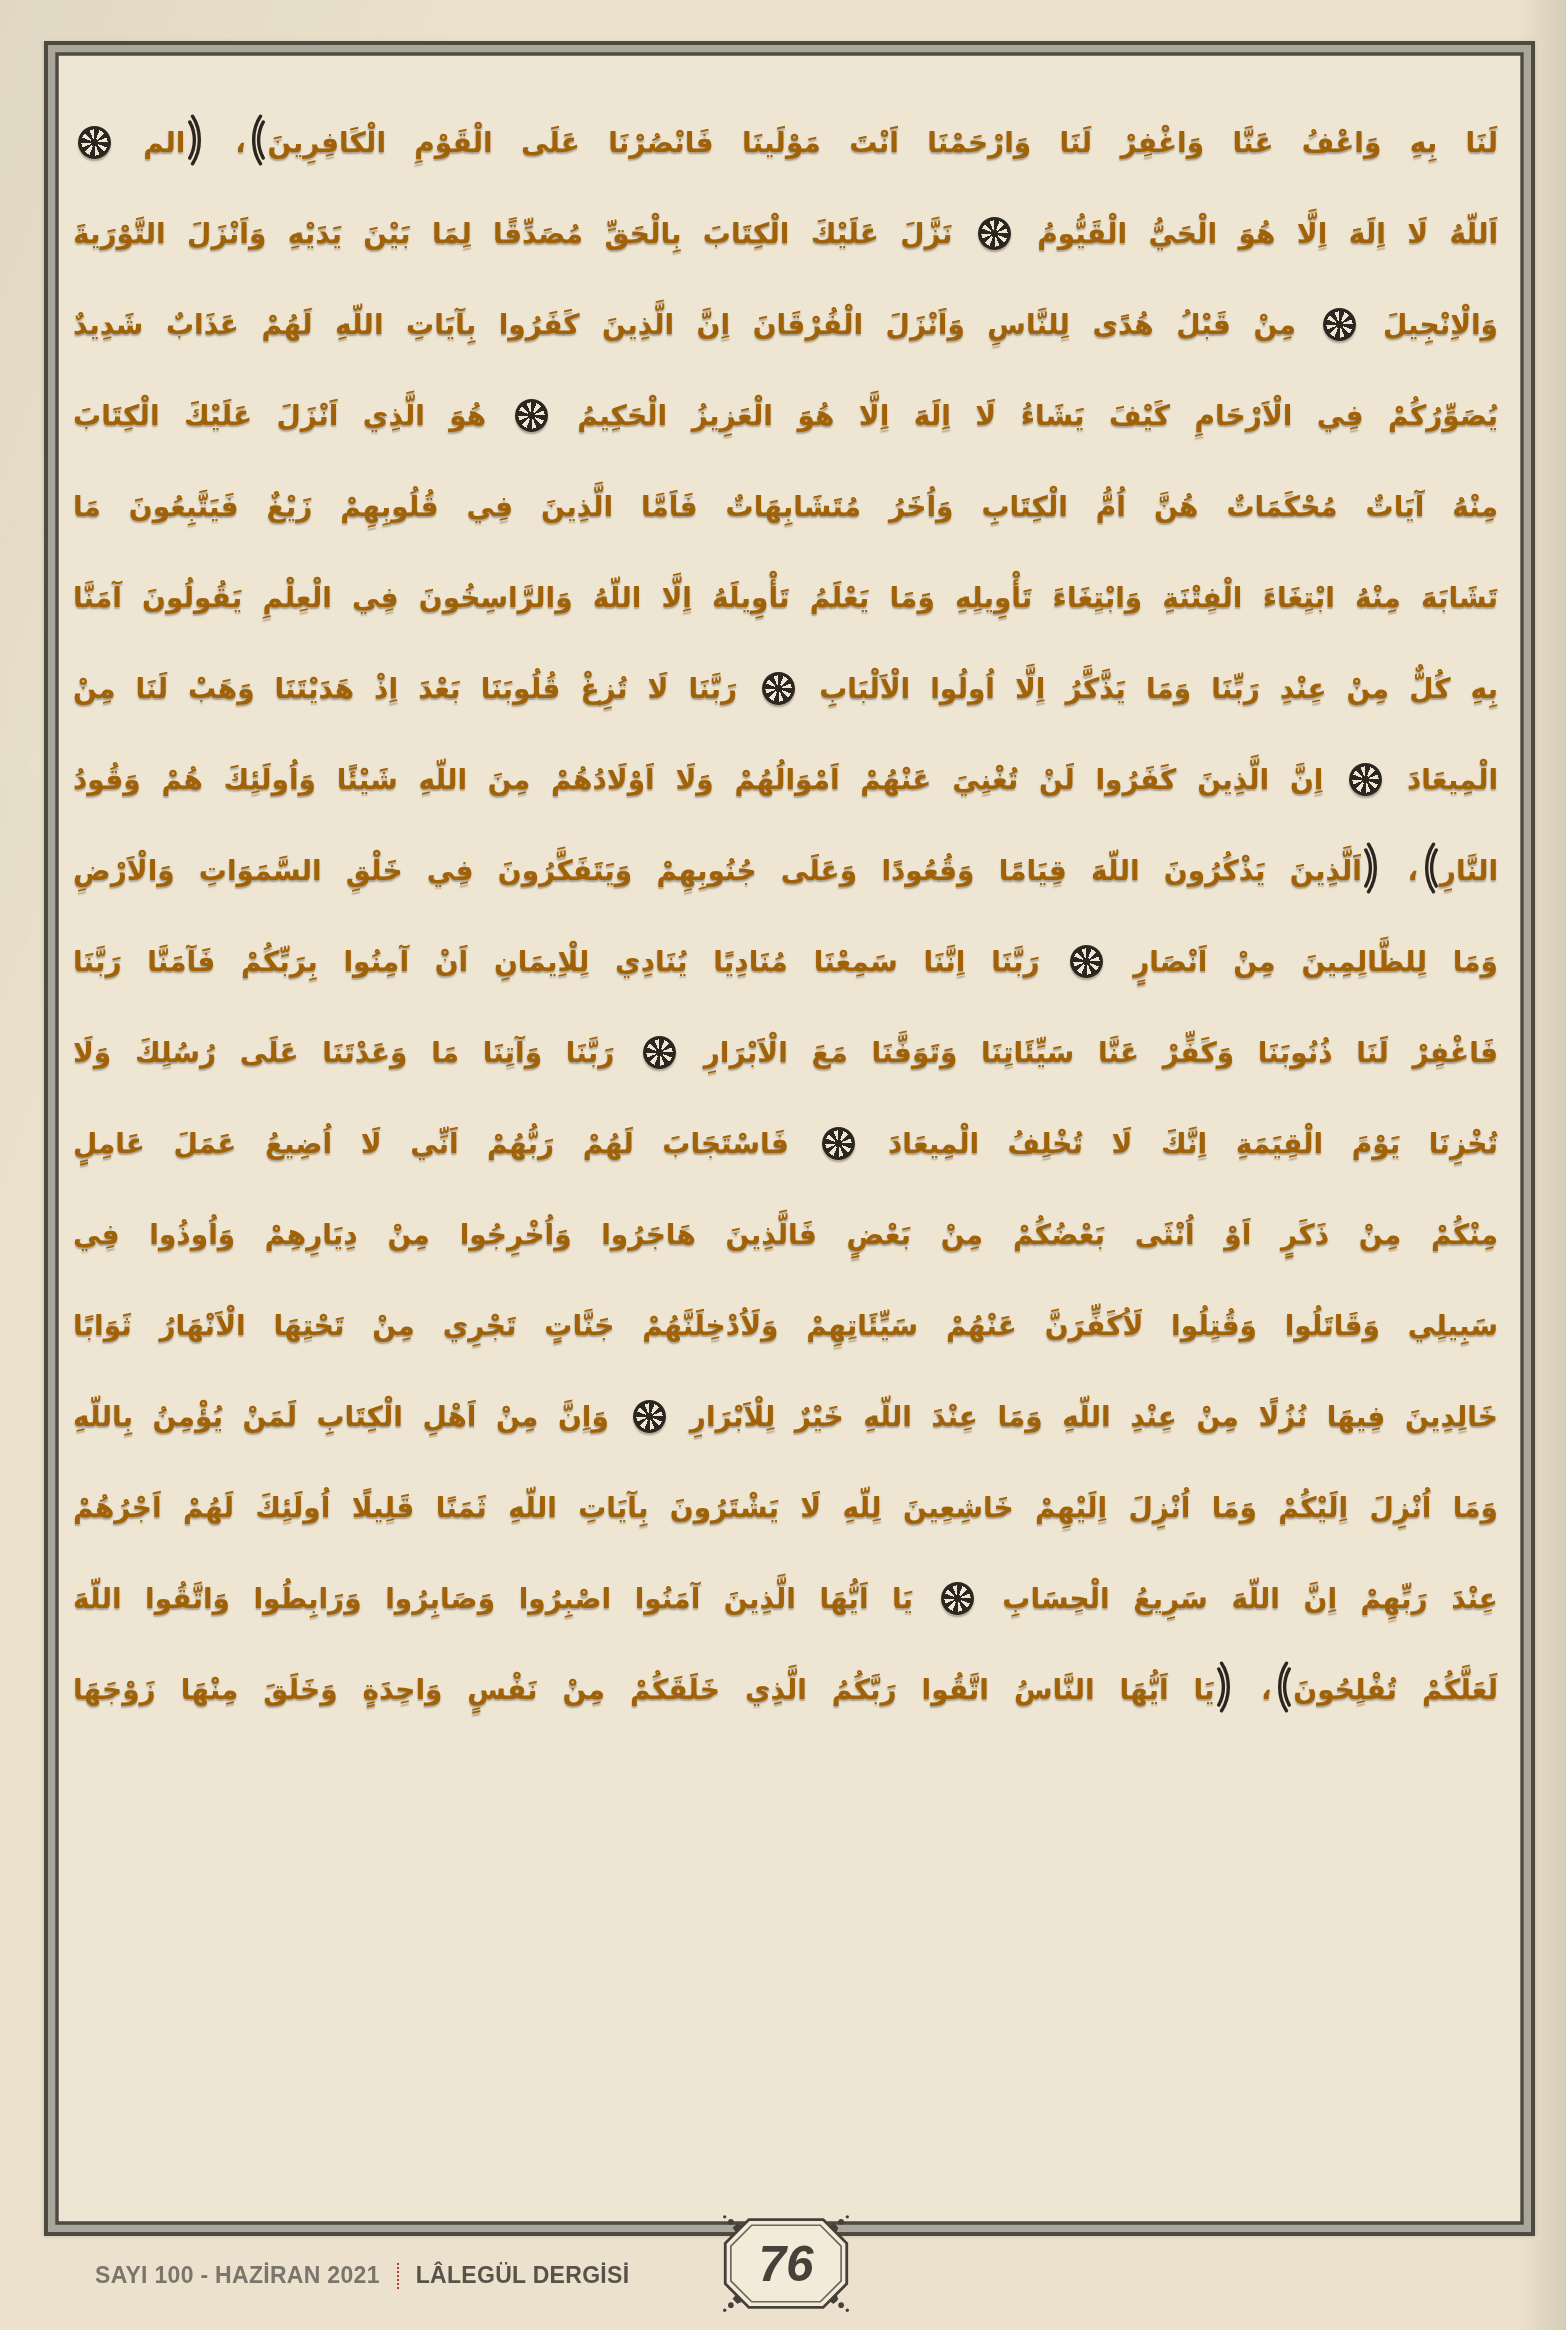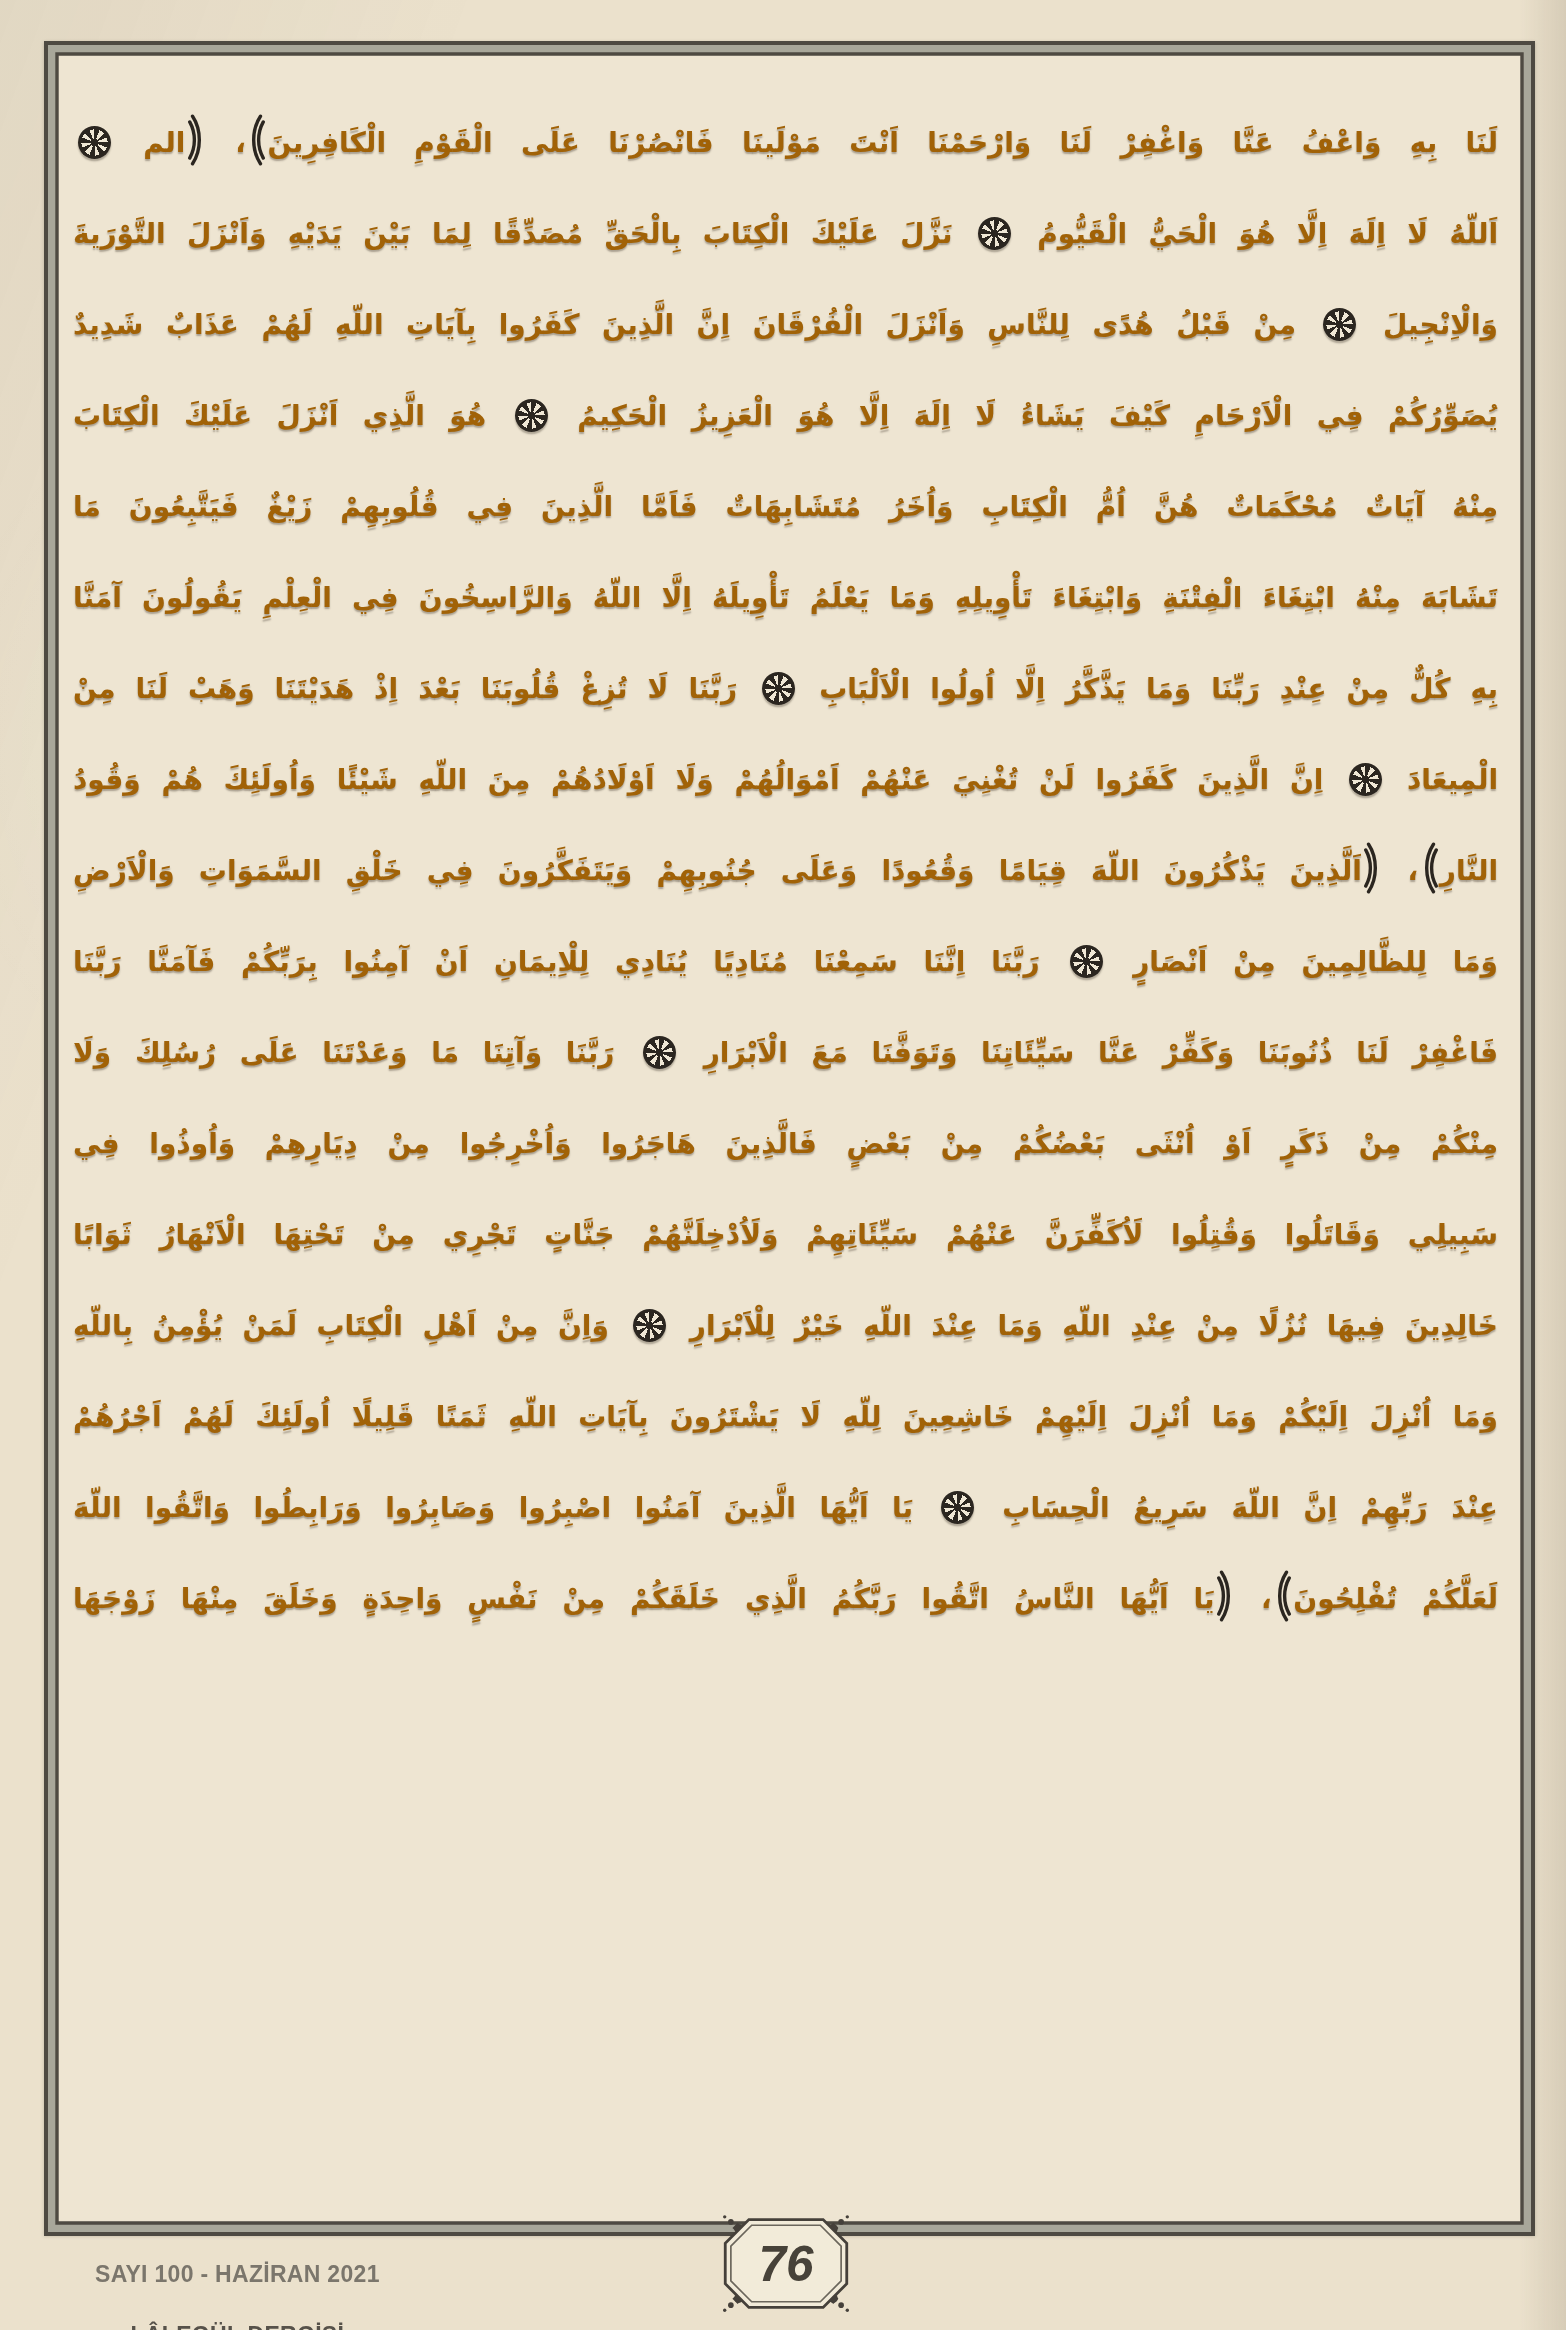--- a/index.html
+++ b/index.html
@@ -70,21 +70,21 @@
   
   .badge{position:absolute;left:709px;top:2214px;width:154px;height:99px;font-style:italic;}
   .badge svg{display:block;width:154px;height:99px;}
   .badge text{
     font-family:"Liberation Sans", sans-serif;font-weight:bold;font-size:88px;fill:#474239;
   }
 
   
   .footer{
     position:absolute;left:95px;top:2261px;height:29px;
-    display:flex;align-items:center;gap:17px;flex-direction:column;
+    display:flex;align-items:center;gap:17px;
   }
   .footer .issue{
     font-size:23px;font-weight:bold;letter-spacing:0.3px;color:#7b766c;
     transform:scaleY(1.04);
   }
   .footer .divider{height:26px;width:0;border-left:2.8px dotted #a84034;}
   .footer .magazine{
     font-size:23px;font-weight:bold;letter-spacing:0.3px;color:#57524a;
     transform:scaleY(1.04);
   }
@@ -124,20 +124,21 @@
     <div class="ayah-line">الْمِيعَادَ <span class="rosette"></span> اِنَّ الَّذِينَ كَفَرُوا لَنْ تُغْنِيَ عَنْهُمْ اَمْوَالُهُمْ وَلَا اَوْلَادُهُمْ مِنَ اللّهِ شَيْئًا وَاُولَئِكَ هُمْ وَقُودُ</div>
     <div class="ayah-line">النَّارِ<span class="bracket close"><svg viewBox="0 0 30 92">
             <path d="M22,4 C6,28 6,64 22,88"></path>
             <path d="M27,14 C16,34 16,58 27,78"></path>
           </svg></span>، <span class="bracket open"><svg viewBox="0 0 30 92">
             <path d="M22,4 C6,28 6,64 22,88"></path>
             <path d="M27,14 C16,34 16,58 27,78"></path>
           </svg></span>اَلَّذِينَ يَذْكُرُونَ اللّهَ قِيَامًا وَقُعُودًا وَعَلَى جُنُوبِهِمْ وَيَتَفَكَّرُونَ فِي خَلْقِ السَّمَوَاتِ وَالْاَرْضِ</div>
     <div class="ayah-line">وَمَا لِلظَّالِمِينَ مِنْ اَنْصَارٍ <span class="rosette"></span> رَبَّنَا اِنَّنَا سَمِعْنَا مُنَادِيًا يُنَادِي لِلْاِيمَانِ اَنْ آمِنُوا بِرَبِّكُمْ فَآمَنَّا رَبَّنَا</div>
     <div class="ayah-line">فَاغْفِرْ لَنَا ذُنُوبَنَا وَكَفِّرْ عَنَّا سَيِّئَاتِنَا وَتَوَفَّنَا مَعَ الْاَبْرَارِ <span class="rosette"></span> رَبَّنَا وَآتِنَا مَا وَعَدْتَنَا عَلَى رُسُلِكَ وَلَا</div>
+    <div class="ayah-line">تُخْزِنَا يَوْمَ الْقِيَمَةِ اِنَّكَ لَا تُخْلِفُ الْمِيعَادَ <span class="rosette"></span> فَاسْتَجَابَ لَهُمْ رَبُّهُمْ اَنِّي لَا اُضِيعُ عَمَلَ عَامِلٍ</div>
     <div class="ayah-line">مِنْكُمْ مِنْ ذَكَرٍ اَوْ اُنْثَى بَعْضُكُمْ مِنْ بَعْضٍ فَالَّذِينَ هَاجَرُوا وَاُخْرِجُوا مِنْ دِيَارِهِمْ وَاُوذُوا فِي</div>
     <div class="ayah-line">سَبِيلِي وَقَاتَلُوا وَقُتِلُوا لَاُكَفِّرَنَّ عَنْهُمْ سَيِّئَاتِهِمْ وَلَاُدْخِلَنَّهُمْ جَنَّاتٍ تَجْرِي مِنْ تَحْتِهَا الْاَنْهَارُ ثَوَابًا</div>
     <div class="ayah-line">خَالِدِينَ فِيهَا نُزُلًا مِنْ عِنْدِ اللّهِ وَمَا عِنْدَ اللّهِ خَيْرٌ لِلْاَبْرَارِ <span class="rosette"></span> وَاِنَّ مِنْ اَهْلِ الْكِتَابِ لَمَنْ يُؤْمِنُ بِاللّهِ</div>
     <div class="ayah-line">وَمَا اُنْزِلَ اِلَيْكُمْ وَمَا اُنْزِلَ اِلَيْهِمْ خَاشِعِينَ لِلّهِ لَا يَشْتَرُونَ بِآيَاتِ اللّهِ ثَمَنًا قَلِيلًا اُولَئِكَ لَهُمْ اَجْرُهُمْ</div>
     <div class="ayah-line">عِنْدَ رَبِّهِمْ اِنَّ اللّهَ سَرِيعُ الْحِسَابِ <span class="rosette"></span> يَا اَيُّهَا الَّذِينَ آمَنُوا اصْبِرُوا وَصَابِرُوا وَرَابِطُوا وَاتَّقُوا اللّهَ</div>
     <div class="ayah-line">لَعَلَّكُمْ تُفْلِحُونَ<span class="bracket close"><svg viewBox="0 0 30 92">
             <path d="M22,4 C6,28 6,64 22,88"></path>
             <path d="M27,14 C16,34 16,58 27,78"></path>
           </svg></span>، <span class="bracket open"><svg viewBox="0 0 30 92">
             <path d="M22,4 C6,28 6,64 22,88"></path>

